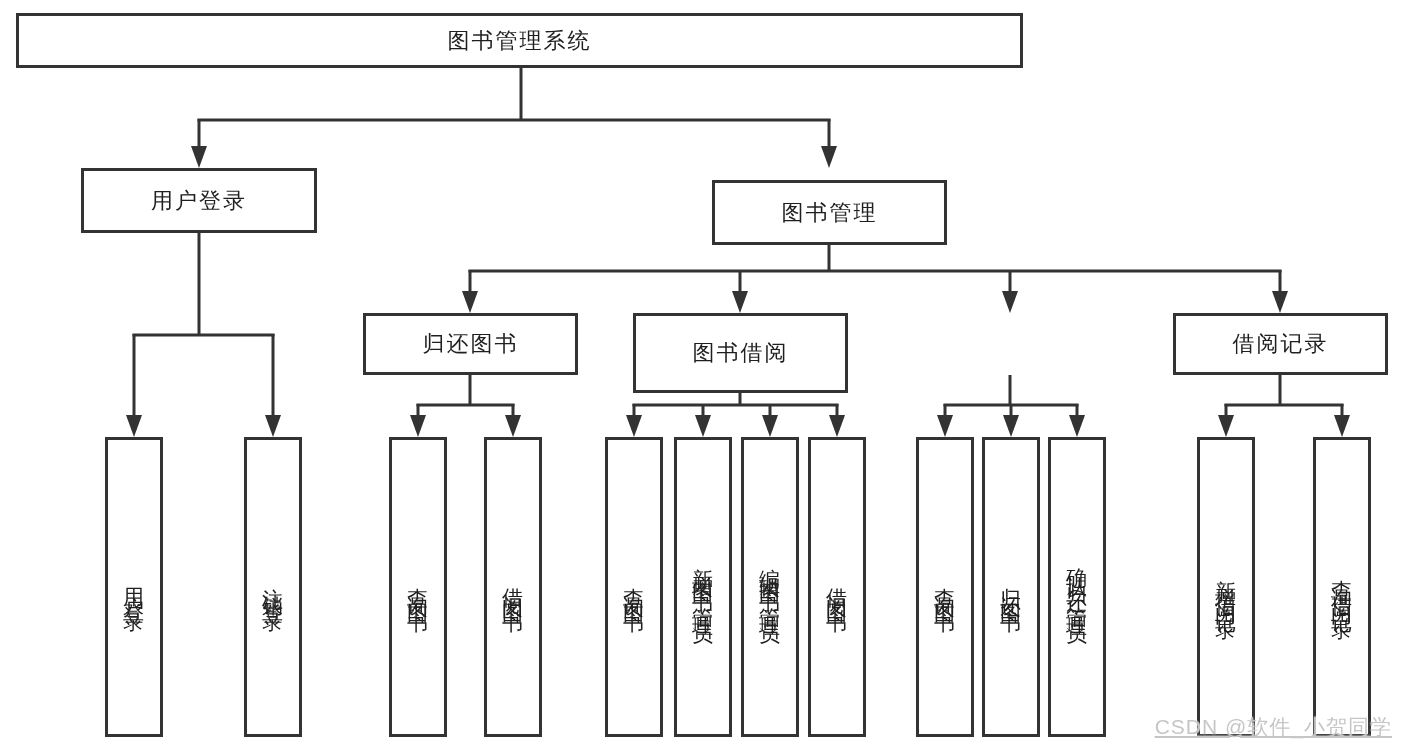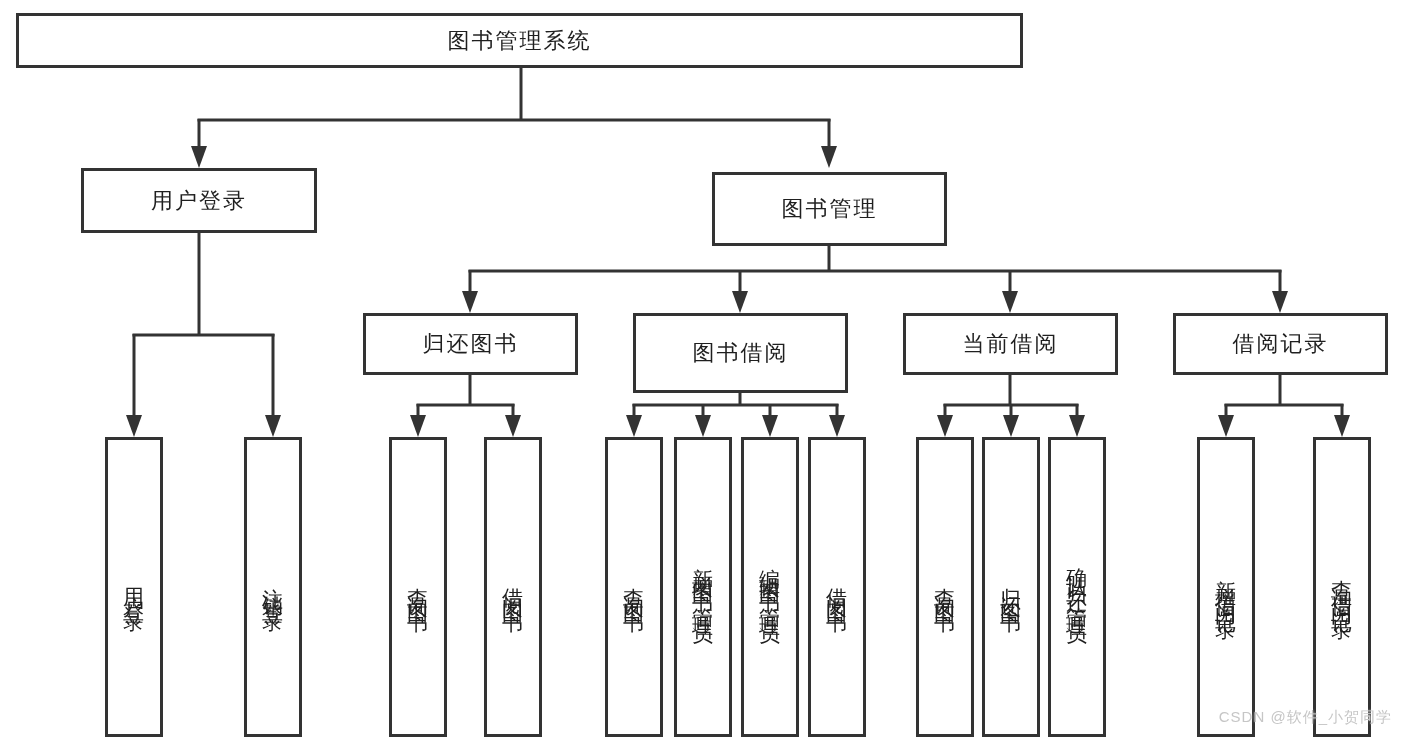--- a/index.html
+++ b/index.html
@@ -34,27 +34,28 @@
     writing-mode:vertical-rl;
     font-size:21px;
     letter-spacing:8px;
     line-height:1;
   }
   #connectors{
     position:absolute;left:0;top:0;z-index:1;
   }
   #watermark{
     position:absolute;
-    right:13px;bottom:20px;
-    font-size:15px;
+    right:13px;bottom:6px;
+    font-size:21px;
     letter-spacing:1px;
     color:var(--wm);
     text-shadow:0 0 2px #ffffff;
     z-index:3;
     white-space:nowrap;
+    text-decoration:underline;
   }
 </style>
 </head>
 <body>
 
 <div id="stage">
 
   <svg id="connectors" width="1405" height="747" viewBox="0 0 1405 747">
     <g stroke="#333333" stroke-width="3" fill="none">
 
@@ -117,25 +118,24 @@
       <polygon points="1011,437 1003,415 1019,415"></polygon>
       <polygon points="1077,437 1069,415 1085,415"></polygon>
       <polygon points="1226,437 1218,415 1234,415"></polygon>
       <polygon points="1342,437 1334,415 1350,415"></polygon>
     </g>
   </svg>
 
   <div class="box" style="left:16px;top:13px;width:1007px;height:55px">图书管理系统</div>
 
   <div class="box" style="left:81px;top:168px;width:236px;height:65px">用户登录</div>
-  <div class="box" style="left:712px;top:172px;width:235px;height:74px">图书管理</div>
+  <div class="box" style="left:712px;top:180px;width:235px;height:65px">图书管理</div>
 
   <div class="box" style="left:363px;top:313px;width:215px;height:62px">归还图书</div>
   <div class="box" style="left:633px;top:313px;width:215px;height:80px">图书借阅</div>
-  <div class="box" style="left:903px;top:313px;width:215px;height:62px">当前借阅</div>
   <div class="box" style="left:1173px;top:313px;width:215px;height:62px">借阅记录</div>
 
   <div class="box v" style="left:105px;top:437px;width:58px;height:300px">用户登录</div>
   <div class="box v" style="left:244px;top:437px;width:58px;height:300px">注销登录</div>
 
   <div class="box v" style="left:389px;top:437px;width:58px;height:300px">查询图书</div>
   <div class="box v" style="left:484px;top:437px;width:58px;height:300px">借阅图书</div>
 
   <div class="box v" style="left:605px;top:437px;width:58px;height:300px">查询图书</div>
   <div class="box v" style="left:674px;top:437px;width:58px;height:300px">新增图书（管理员）</div>

